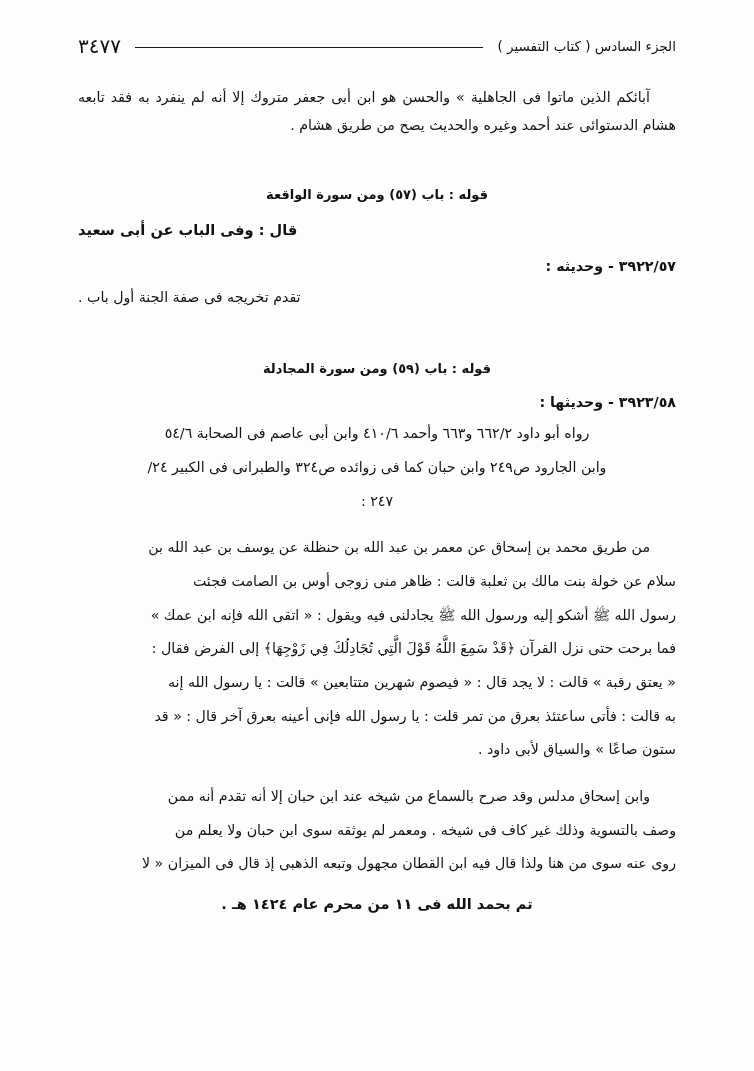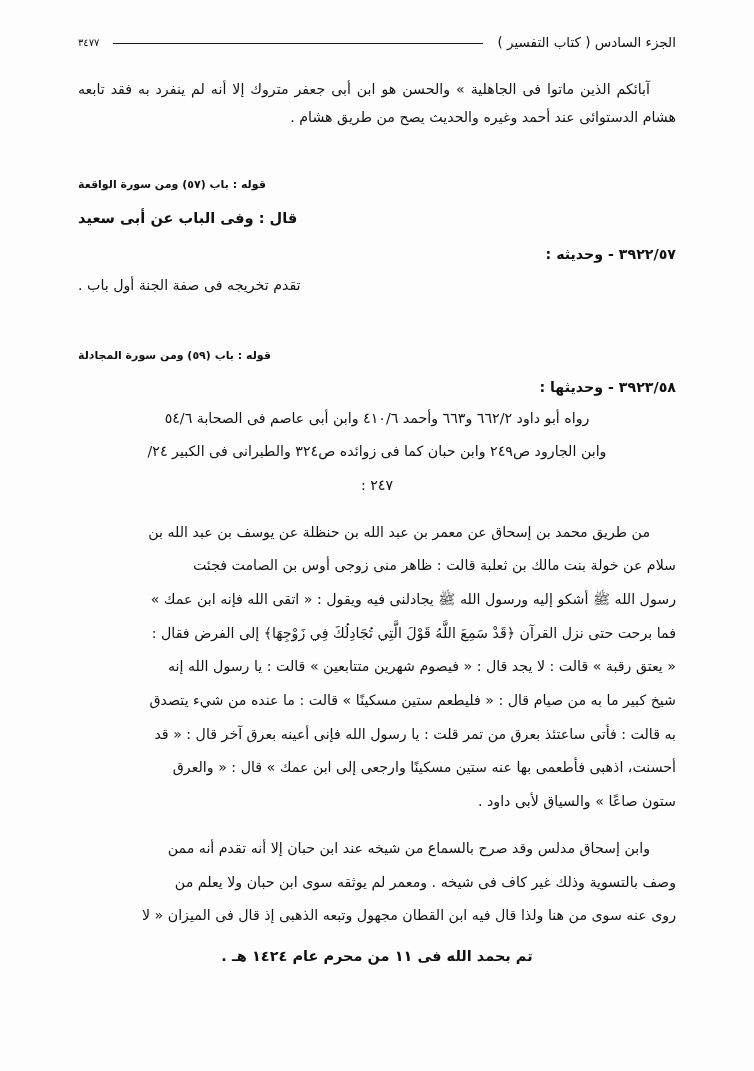--- a/index.html
+++ b/index.html
@@ -38,42 +38,42 @@
   }
   .header .rule {
     flex: 1 1 auto;
     height: 0;
     border-top: 1.4px solid #1a1a1a;
     margin: 0 4px;
     position: relative;
     top: 1px;
   }
   .header .pagenum {
-    font-size: 10px;
+    font-size: 20px;
     white-space: nowrap;
     letter-spacing: 1px;
   }
 
   
   .para {
     font-size: 14.2px;
     line-height: 1.95;
     text-align: justify;
     text-justify: inter-word;
     margin: 0 0 6px 0;
   }
   .para.indent { text-indent: 26px; }
   .center {
     text-align: center;
   }
 
   .heading {
-    font-size: 11px;
+    font-size: 13px;
     font-weight: bold;
-    text-align: left;
+    text-align: center;
     margin: 22px 0 8px 0;
     line-height: 1.9;
   }
   .subheading {
     font-size: 14.6px;
     font-weight: bold;
     text-align: left;
     margin: 0 0 14px 0;
     line-height: 1.9;
   }
@@ -141,23 +141,21 @@
   </div>
 
   <div class="spacer-sm"></div>
 
   <div class="block">
     <div class="para" style="text-indent:26px">من طريق محمد بن إسحاق عن معمر بن عبد الله بن حنظلة عن يوسف بن عبد الله بن</div>
     <div class="para">سلام عن خولة بنت مالك بن ثعلبة قالت : ظاهر منى زوجى أوس بن الصامت فجئت</div>
     <div class="para">رسول الله ﷺ أشكو إليه ورسول الله ﷺ يجادلنى فيه ويقول : « اتقى الله فإنه ابن عمك »</div>
     <div class="para">فما برحت حتى نزل القرآن ﴿قَدْ سَمِعَ اللَّهُ قَوْلَ الَّتِي تُجَادِلُكَ فِي زَوْجِهَا﴾ إلى الفرض فقال :</div>
     <div class="para">« يعتق رقبة » قالت : لا يجد قال : « فيصوم شهرين متتابعين » قالت : يا رسول الله إنه</div>
-    <div class="para">شيخ كبير ما به من صيام قال : « فليطعم ستين مسكينًا » قالت : ما عنده من شيء يتصدق</div>
     <div class="para">به قالت : فأتى ساعتئذ بعرق من تمر قلت : يا رسول الله فإنى أعينه بعرق آخر قال : « قد</div>
-    <div class="para">أحسنت، اذهبى فأطعمى بها عنه ستين مسكينًا وارجعى إلى ابن عمك » قال : « والعرق</div>
     <div class="para">ستون صاعًا » والسياق لأبى داود .</div>
   </div>
 
   <div class="spacer-sm"></div>
 
   <div class="block">
     <div class="para" style="text-indent:26px">وابن إسحاق مدلس وقد صرح بالسماع من شيخه عند ابن حبان إلا أنه تقدم أنه ممن</div>
     <div class="para">وصف بالتسوية وذلك غير كاف فى شيخه . ومعمر لم يوثقه سوى ابن حبان ولا يعلم من</div>
     <div class="para">روى عنه سوى من هنا ولذا قال فيه ابن القطان مجهول وتبعه الذهبى إذ قال فى الميزان « لا</div>
   </div>

